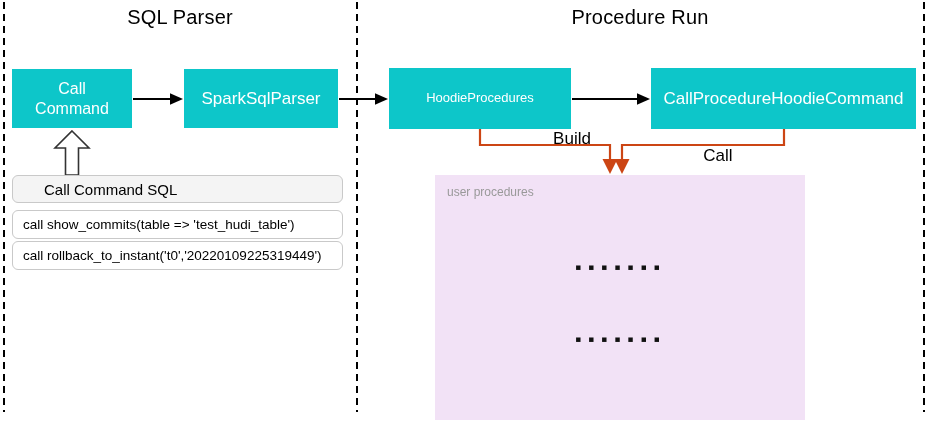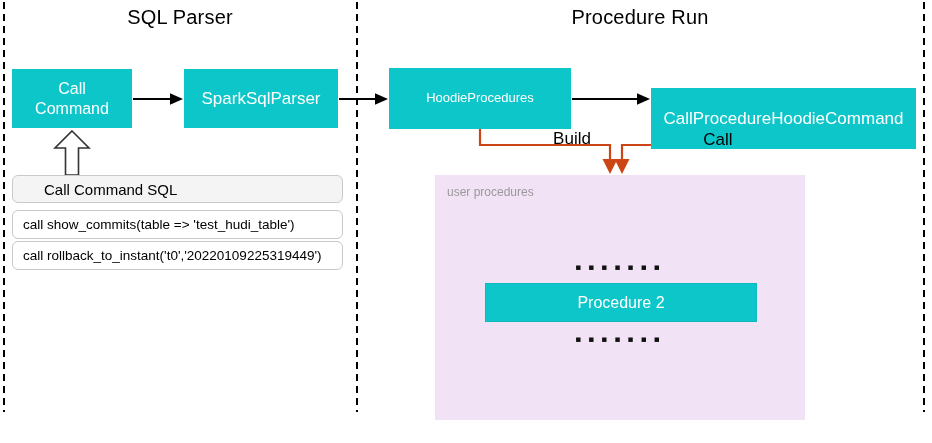--- a/index.html
+++ b/index.html
@@ -81,42 +81,39 @@
 
 <div class="abs node" style="left:12px;top:69px;width:120px;height:59px;">
   <span class="inner" style="width:86px;">Call Command</span>
 </div>
 <div class="abs node" style="left:184px;top:69px;width:154px;height:59px;font-size:17px;">
   <span class="inner">SparkSqlParser</span>
 </div>
 <div class="abs node" style="left:389px;top:68px;width:182px;height:61px;font-size:13px;">
   <span class="inner">HoodieProcedures</span>
 </div>
-<div class="abs node" style="left:651px;top:68px;width:265px;height:61px;font-size:17px;white-space:nowrap;margin-top:20px;">
+<div class="abs node" style="left:651px;top:68px;width:265px;height:61px;font-size:17px;white-space:nowrap;">
   <span class="inner">CallProcedureHoodieCommand</span>
 </div>
 
 <div class="abs edge-label" style="left:537px;top:129px;">Build</div>
-<div class="abs edge-label" style="left:683px;top:130px;">Call</div>
+<div class="abs edge-label" style="left:683px;top:146px;">Call</div>
 
 <div class="abs sqlpanel-box sqlpanel-header" style="left:12px;top:175px;width:331px;height:28px;padding-left:31px;">
   <span>Call Command SQL</span>
 </div>
 <div class="abs sqlpanel-box sqlpanel-row" style="left:12px;top:204px;width:331px;height:29px;">
   <span>call show_commits(table =&gt; 'test_hudi_table')</span>
 </div>
 <div class="abs sqlpanel-box sqlpanel-row" style="left:12px;top:235px;width:331px;height:29px;">
   <span>call rollback_to_instant('t0','20220109225319449')</span>
 </div>
 
 <div class="abs user-procs" style="left:435px;top:175px;width:370px;height:245px;">
   <div class="abs user-procs-label" style="left:12px;top:10px;">user procedures</div>
 
 
   <div class="abs dots-row" style="left:50px;top:87px;width:272px;">▪▪▪▪▪▪▪</div>
 
-  <div class="abs proc-box" style="left:50px;top:108px;width:272px;height:39px;">
-    <span>Procedure 2</span>
-  </div>
 
   <div class="abs dots-row" style="left:50px;top:159px;width:272px;">▪▪▪▪▪▪▪</div>
 
 </div>
 
 </body></html>

